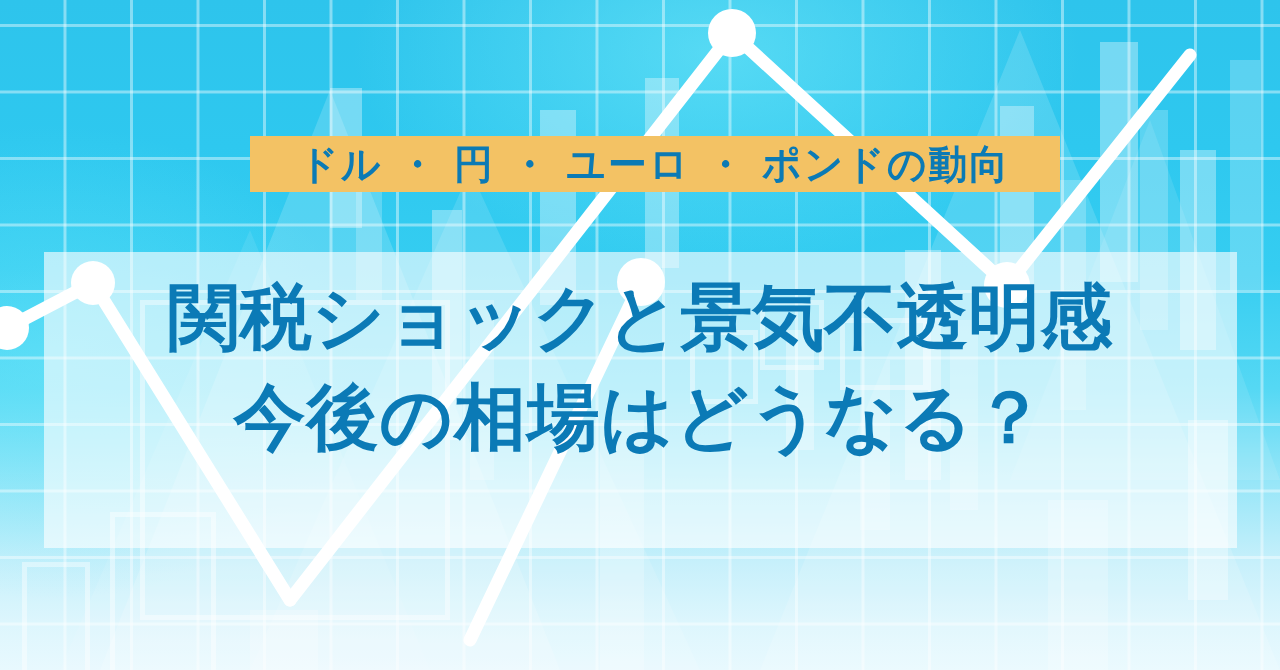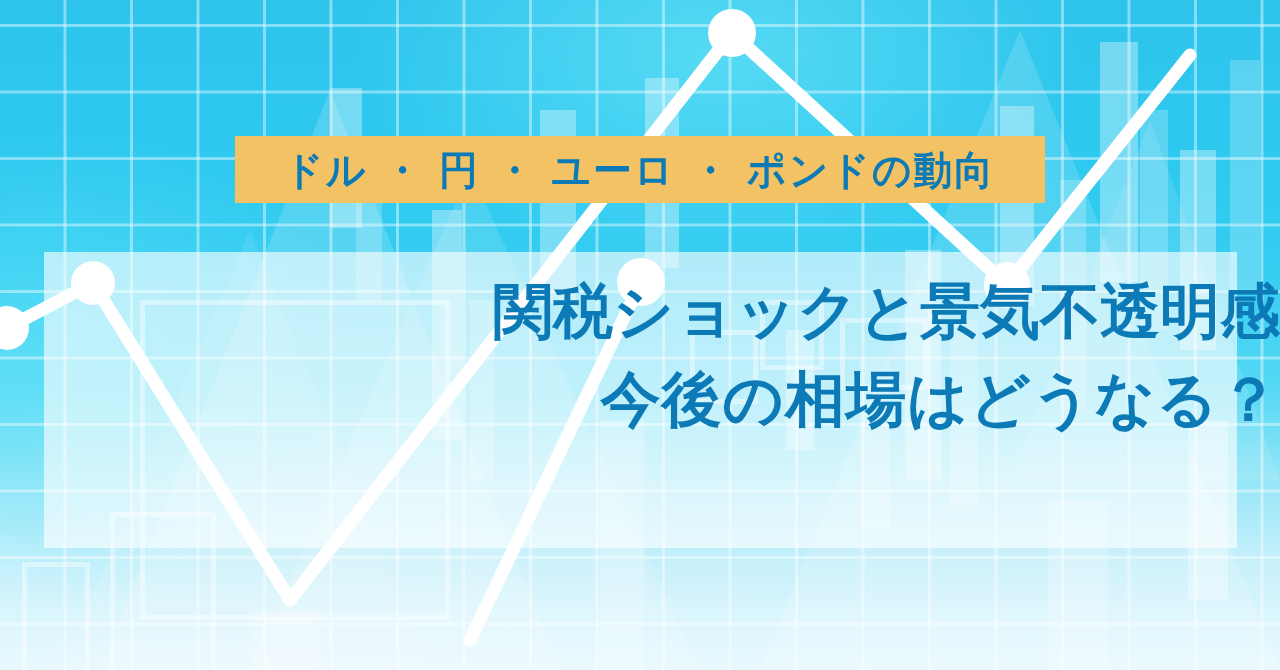--- a/index.html
+++ b/index.html
@@ -73,24 +73,24 @@
     left: 44px;
     top: 252px;
     width: 1193px;
     height: 296px;
     background: rgba(255,255,255,0.62);
   }
 
   
   .badge {
     position: absolute;
-    left: 235px;
+    left: 250px;
     top: 136px;
     width: 810px;
-    height: 67px;
+    height: 56px;
     background: #f3c264;
     display: flex;
     align-items: center;
     justify-content: center;
   }
   .badge-text {
     color: #0b7ab5;
     font-size: 40px;
     font-weight: 700;
     letter-spacing: 2px;
@@ -105,24 +105,23 @@
     left: 0;
     top: 281px;
     width: 1280px;
     text-align: center;
     color: #0b7ab6;
     font-weight: 700;
     line-height: 1.0;
   }
   .hl-line {
     display: block;
-    font-size: 60px;
+    font-size: 72px;
     letter-spacing: 0px;
     white-space: nowrap;
-    text-align: right;
   }
   .hl-line.l2 {
     margin-top: 28px;
     letter-spacing: 1px;
   }
 </style>
 </head>
 <body>
 
 <div id="stage">

